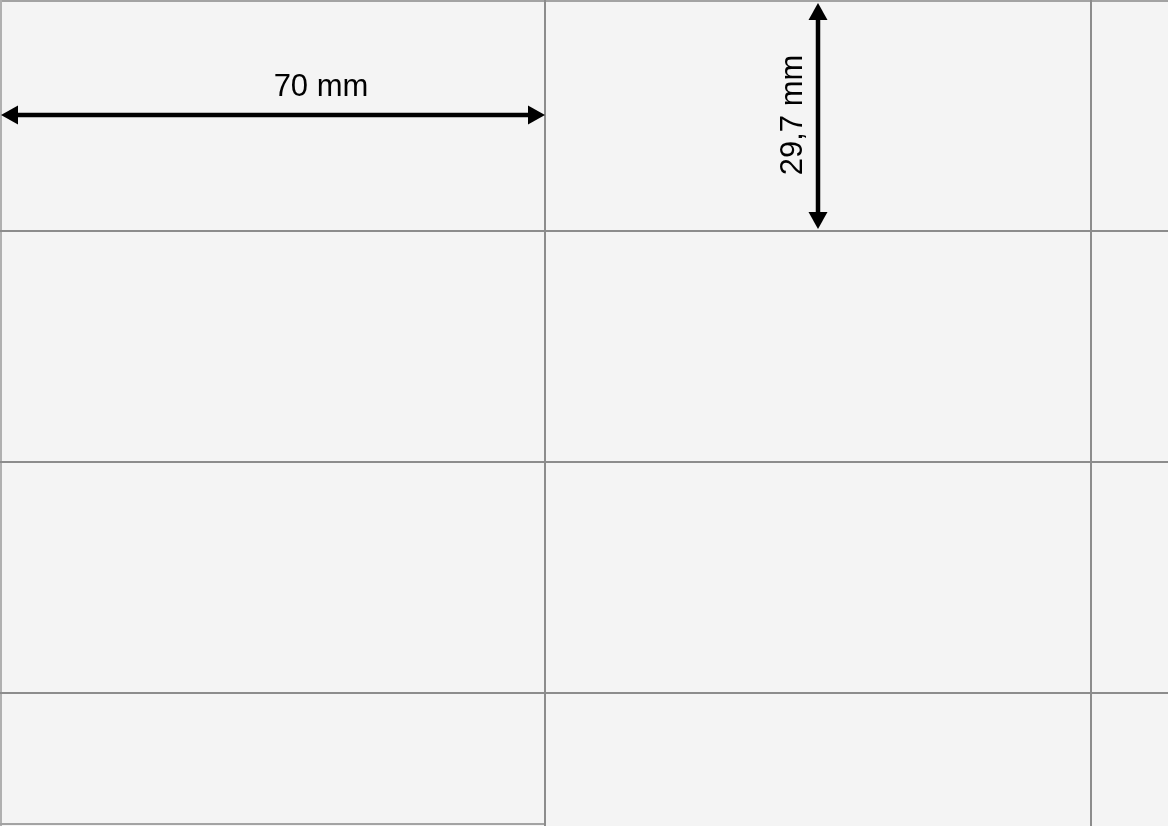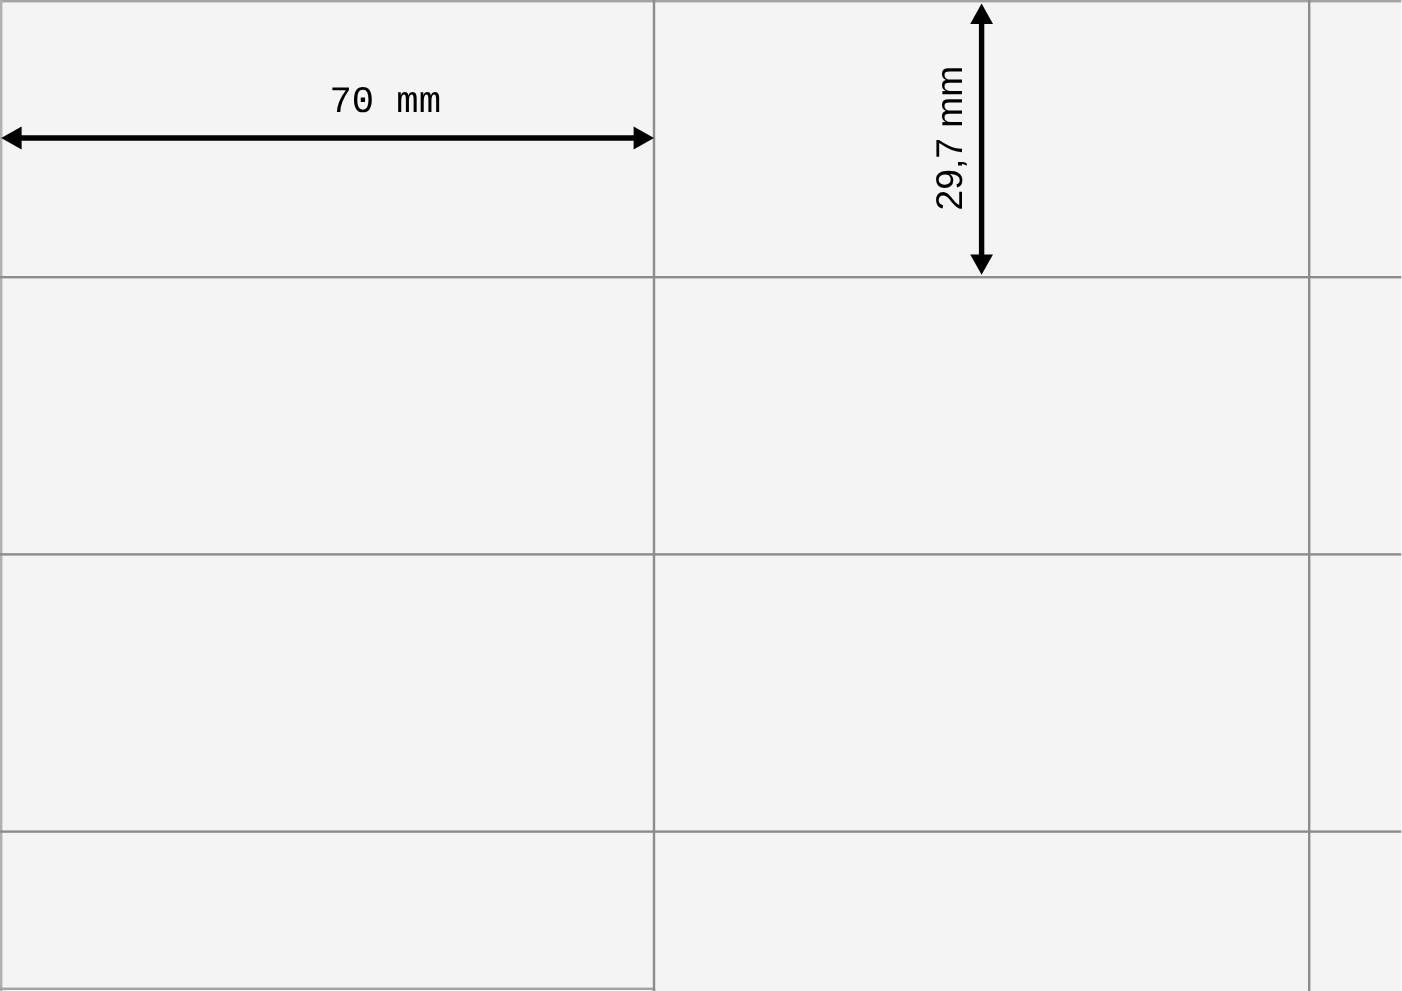--- a/index.html
+++ b/index.html
@@ -38,21 +38,20 @@
     color: #000000;
     font-size: 31px;
     line-height: 36px;
     white-space: nowrap;
     text-align: center;
   }
   .dim-label-w {
     left: 0;
     top: 68px;
     width: 642px;
-    font-family: Liberation Mono, monospace;
   }
   .dim-label-h {
     left: 731px;
     top: 97px;
     width: 122px;
     height: 36px;
     transform: rotate(-90deg);
     transform-origin: 50% 50%;
   }
 </style>

